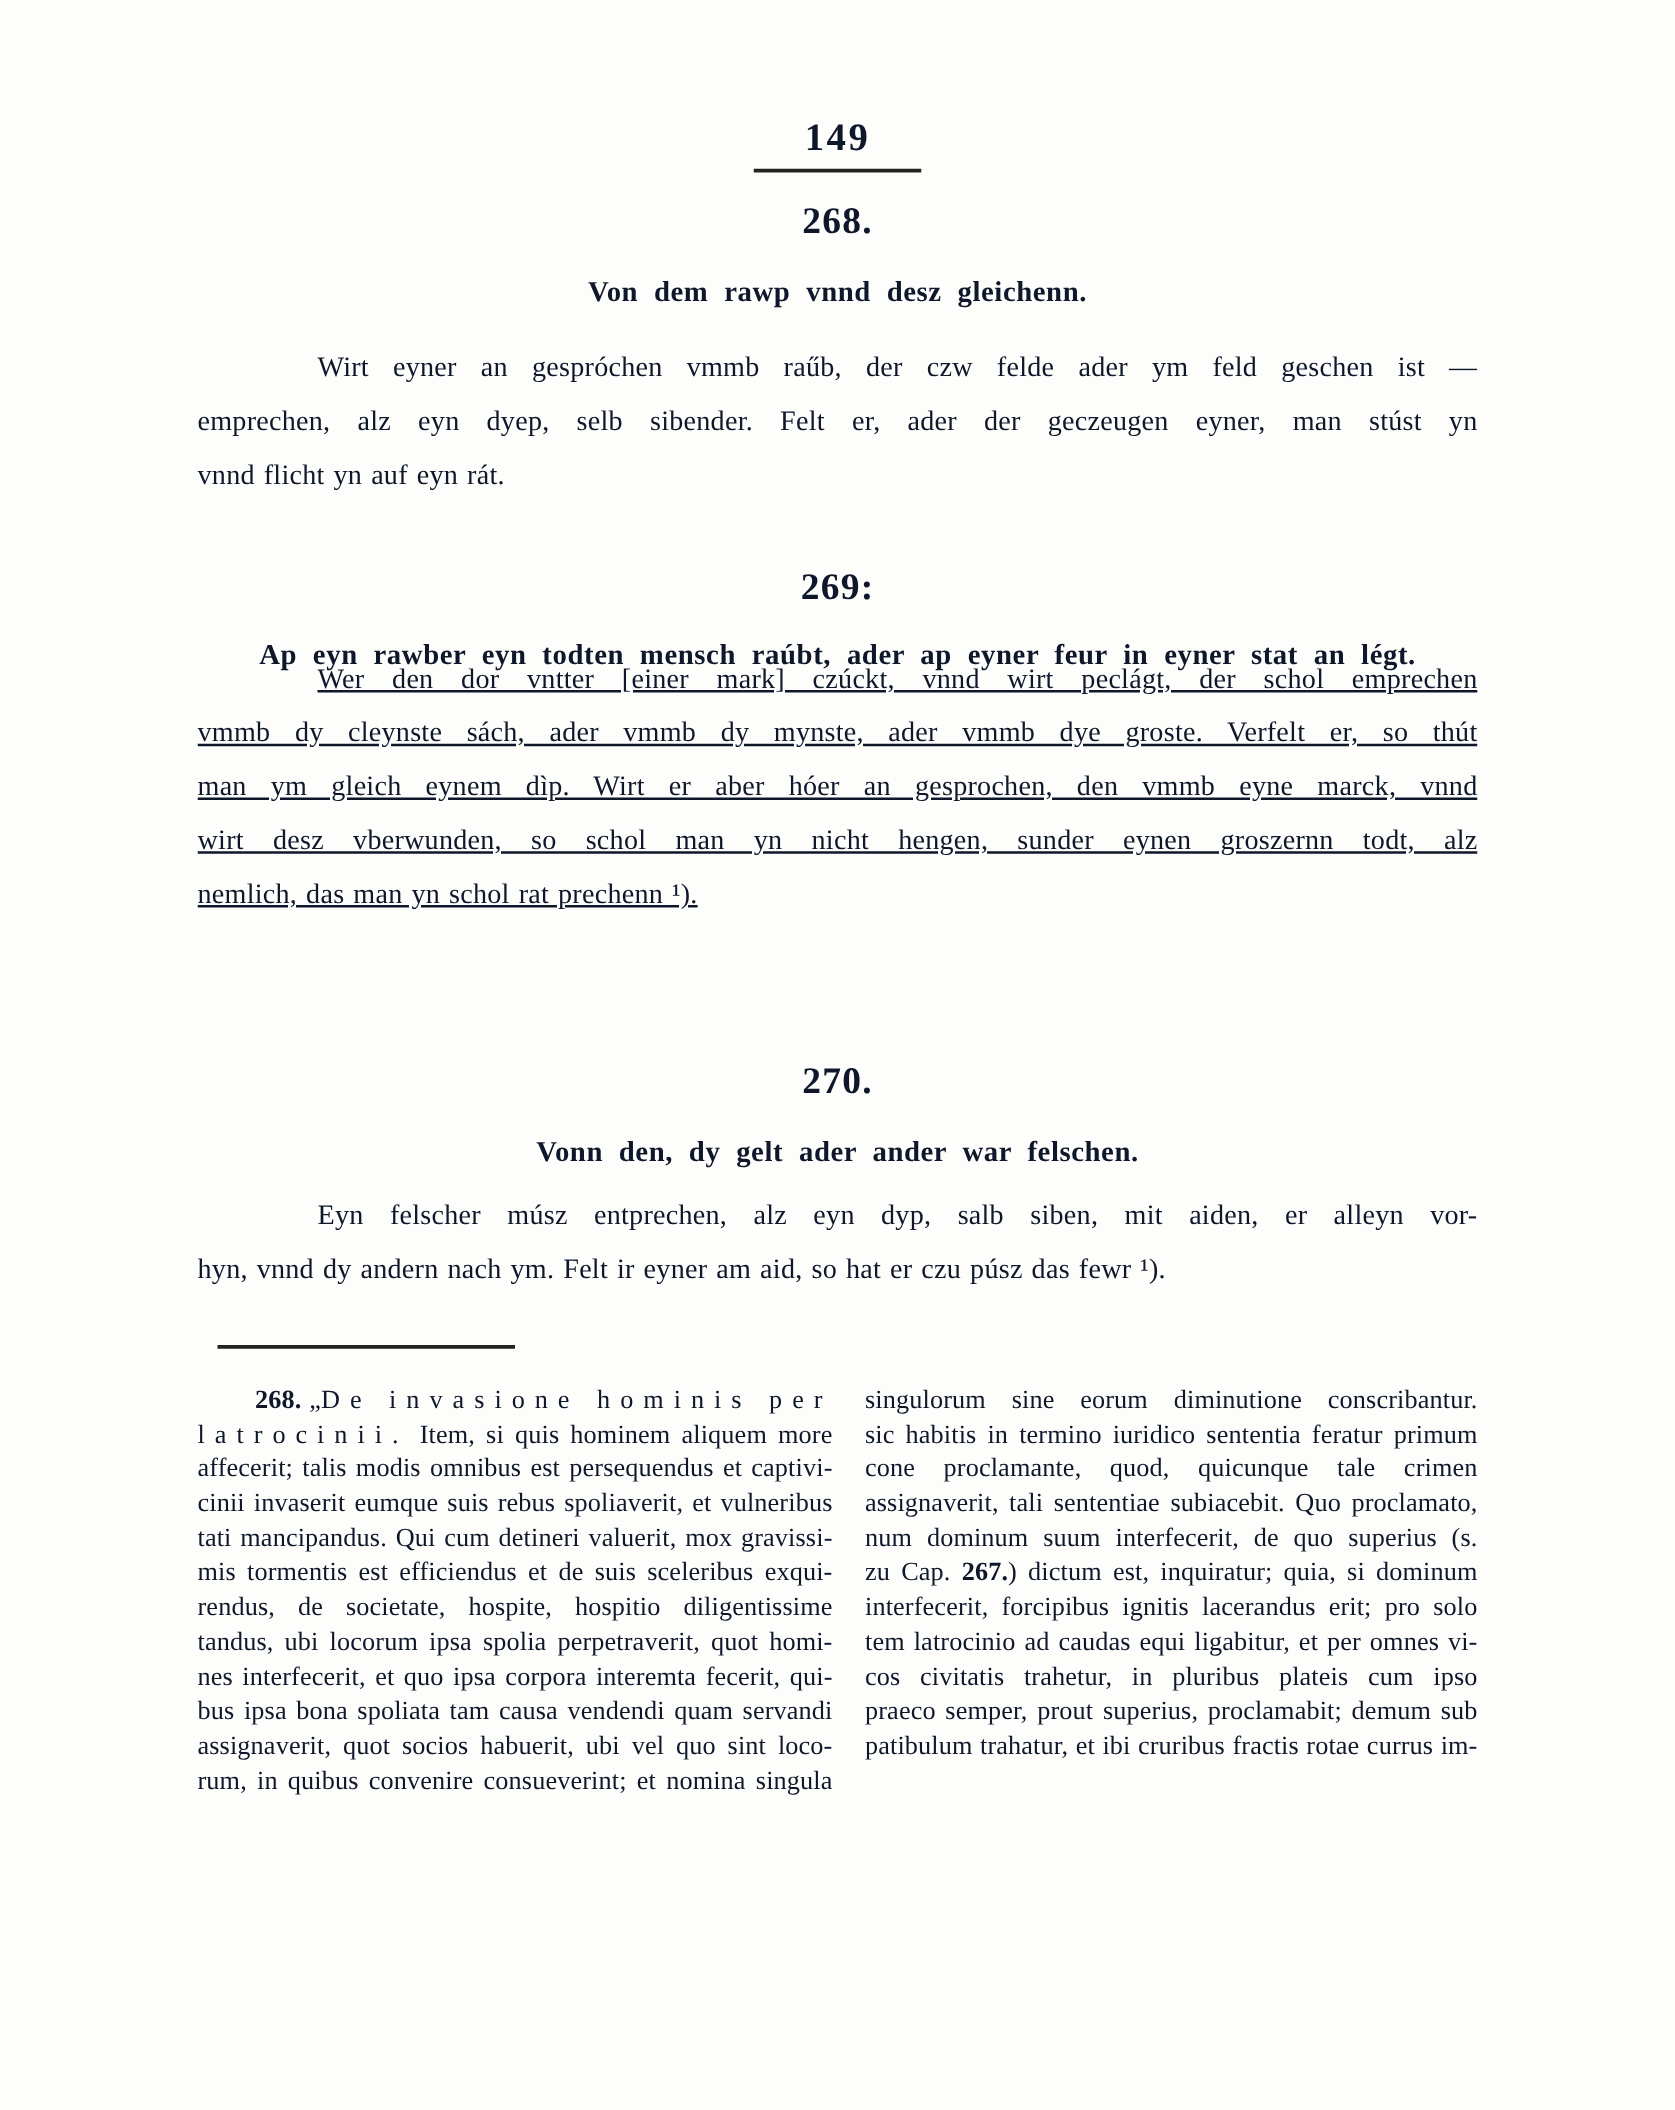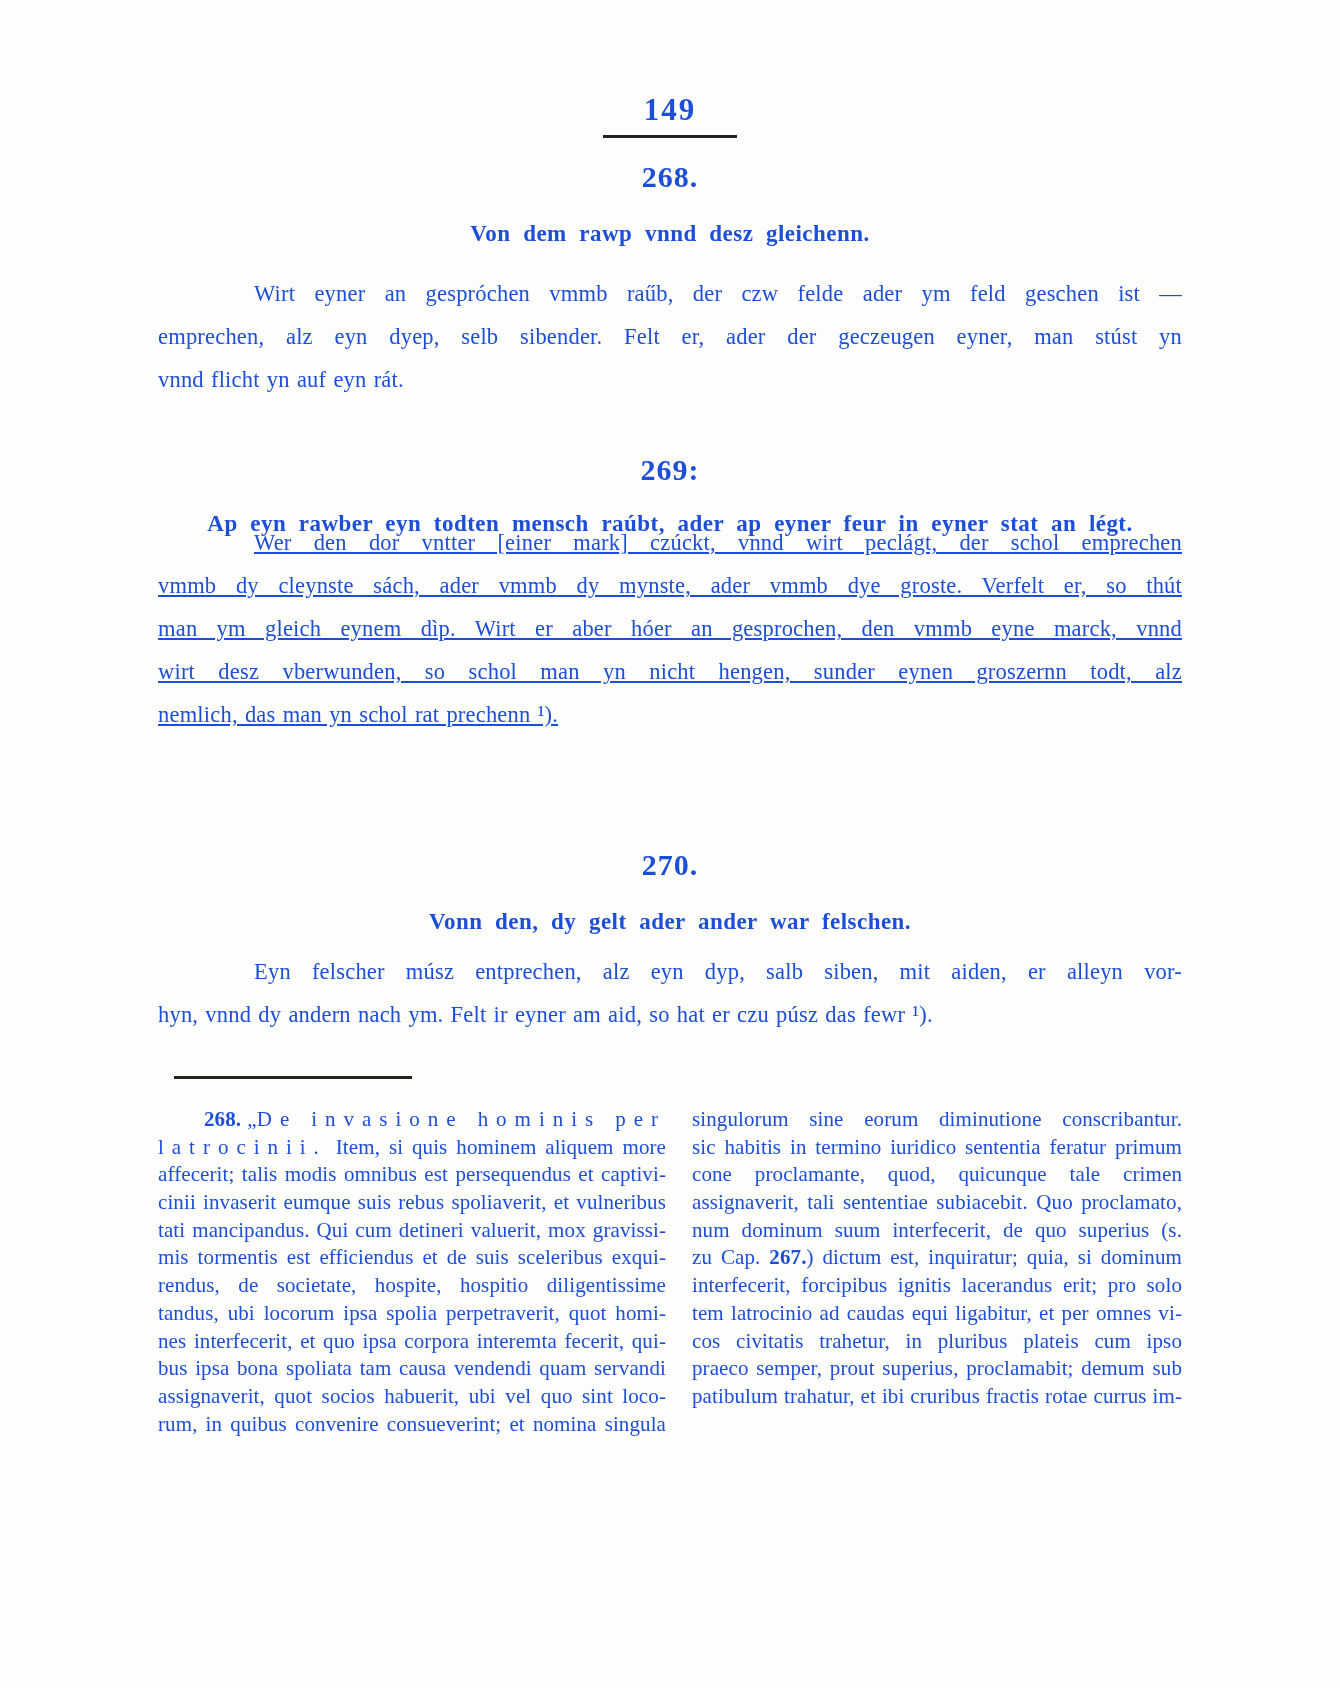--- a/index.html
+++ b/index.html
@@ -1,21 +1,21 @@
 <!DOCTYPE html>
 <html><head>
 <meta charset="utf-8">
 <style>
   html,body{margin:0;padding:0;background:#ffffff;}
   .page{
     position:relative;
     width:1340px;height:1688px;
     background:#fdfdfc;
     font-family:"Liberation Serif","DejaVu Serif",serif;
-    color:#1d4ed8;
+    color:#0f172a;
     overflow:hidden;
   }
   .content{position:absolute;left:158px;top:0;width:1024px;height:100%;}
   .blk{position:absolute;left:0;width:100%;}
 
   
   .pageno-wrap{top:94px;text-align:center;}
   .pageno{font-size:31px;font-weight:bold;letter-spacing:2px;line-height:1;}
   .pn-rule{width:134px;margin:10px auto 0;border-top:3px solid #22221f;height:0;}
 

